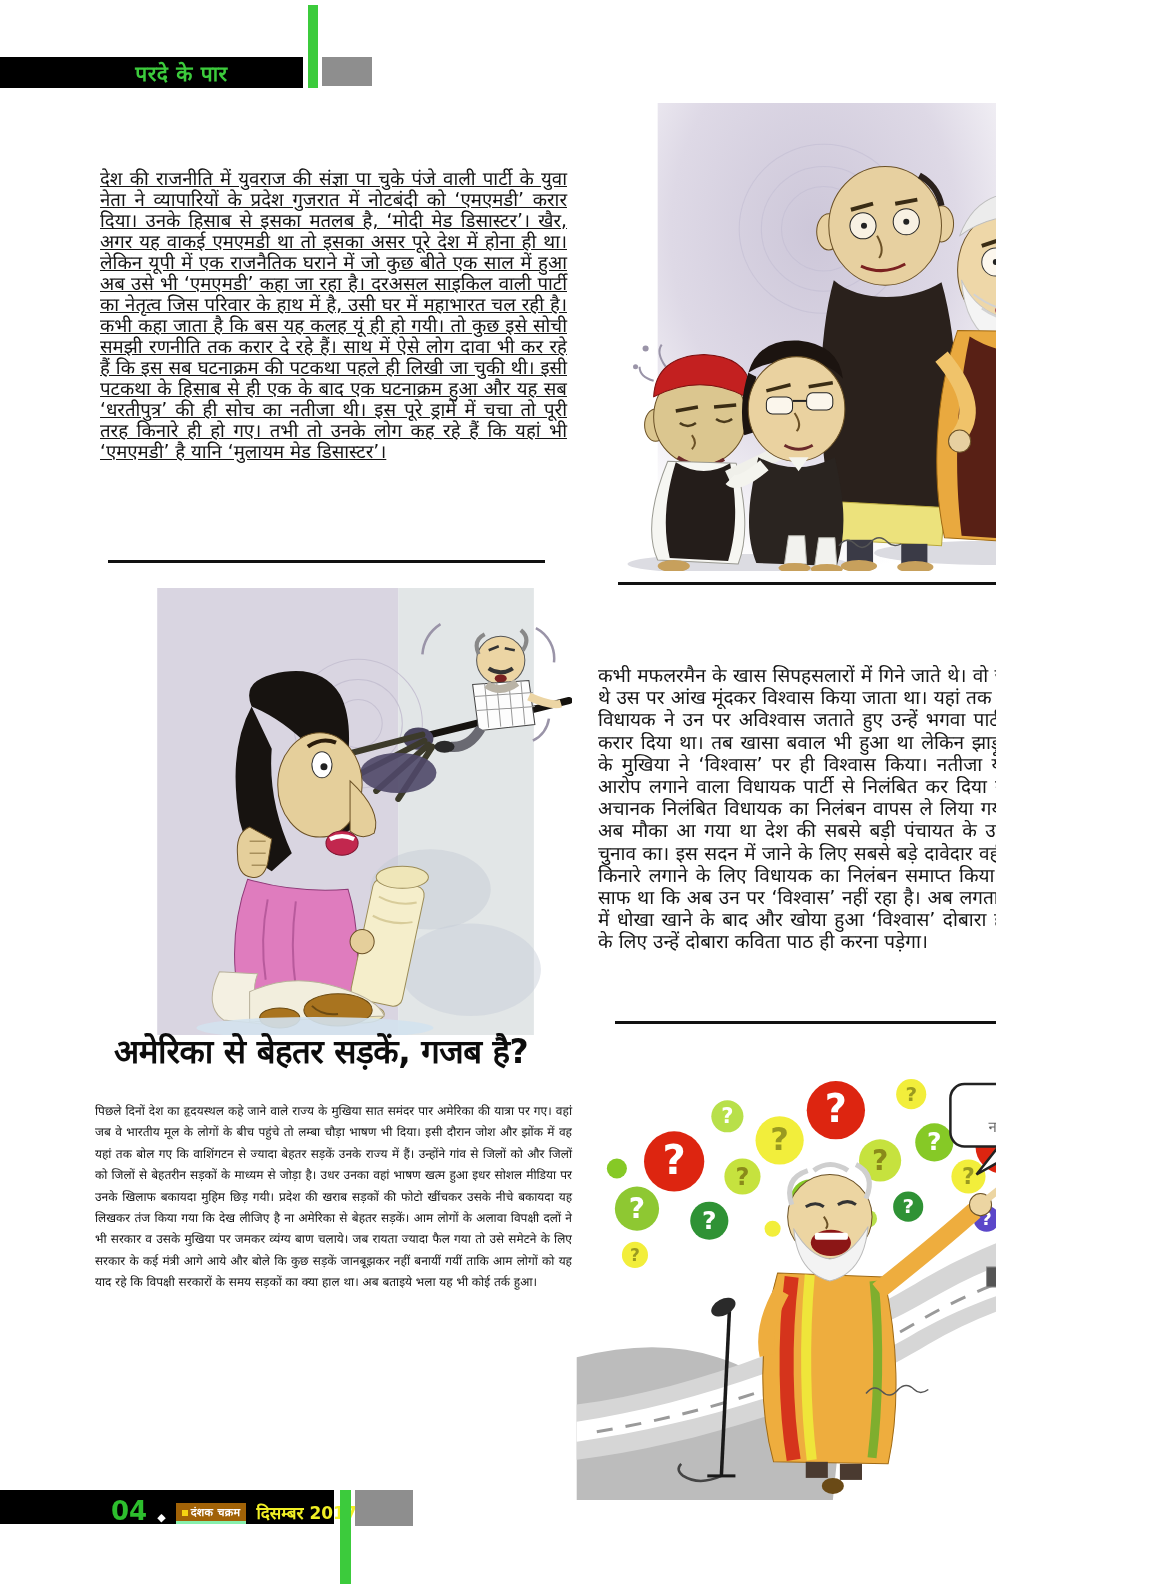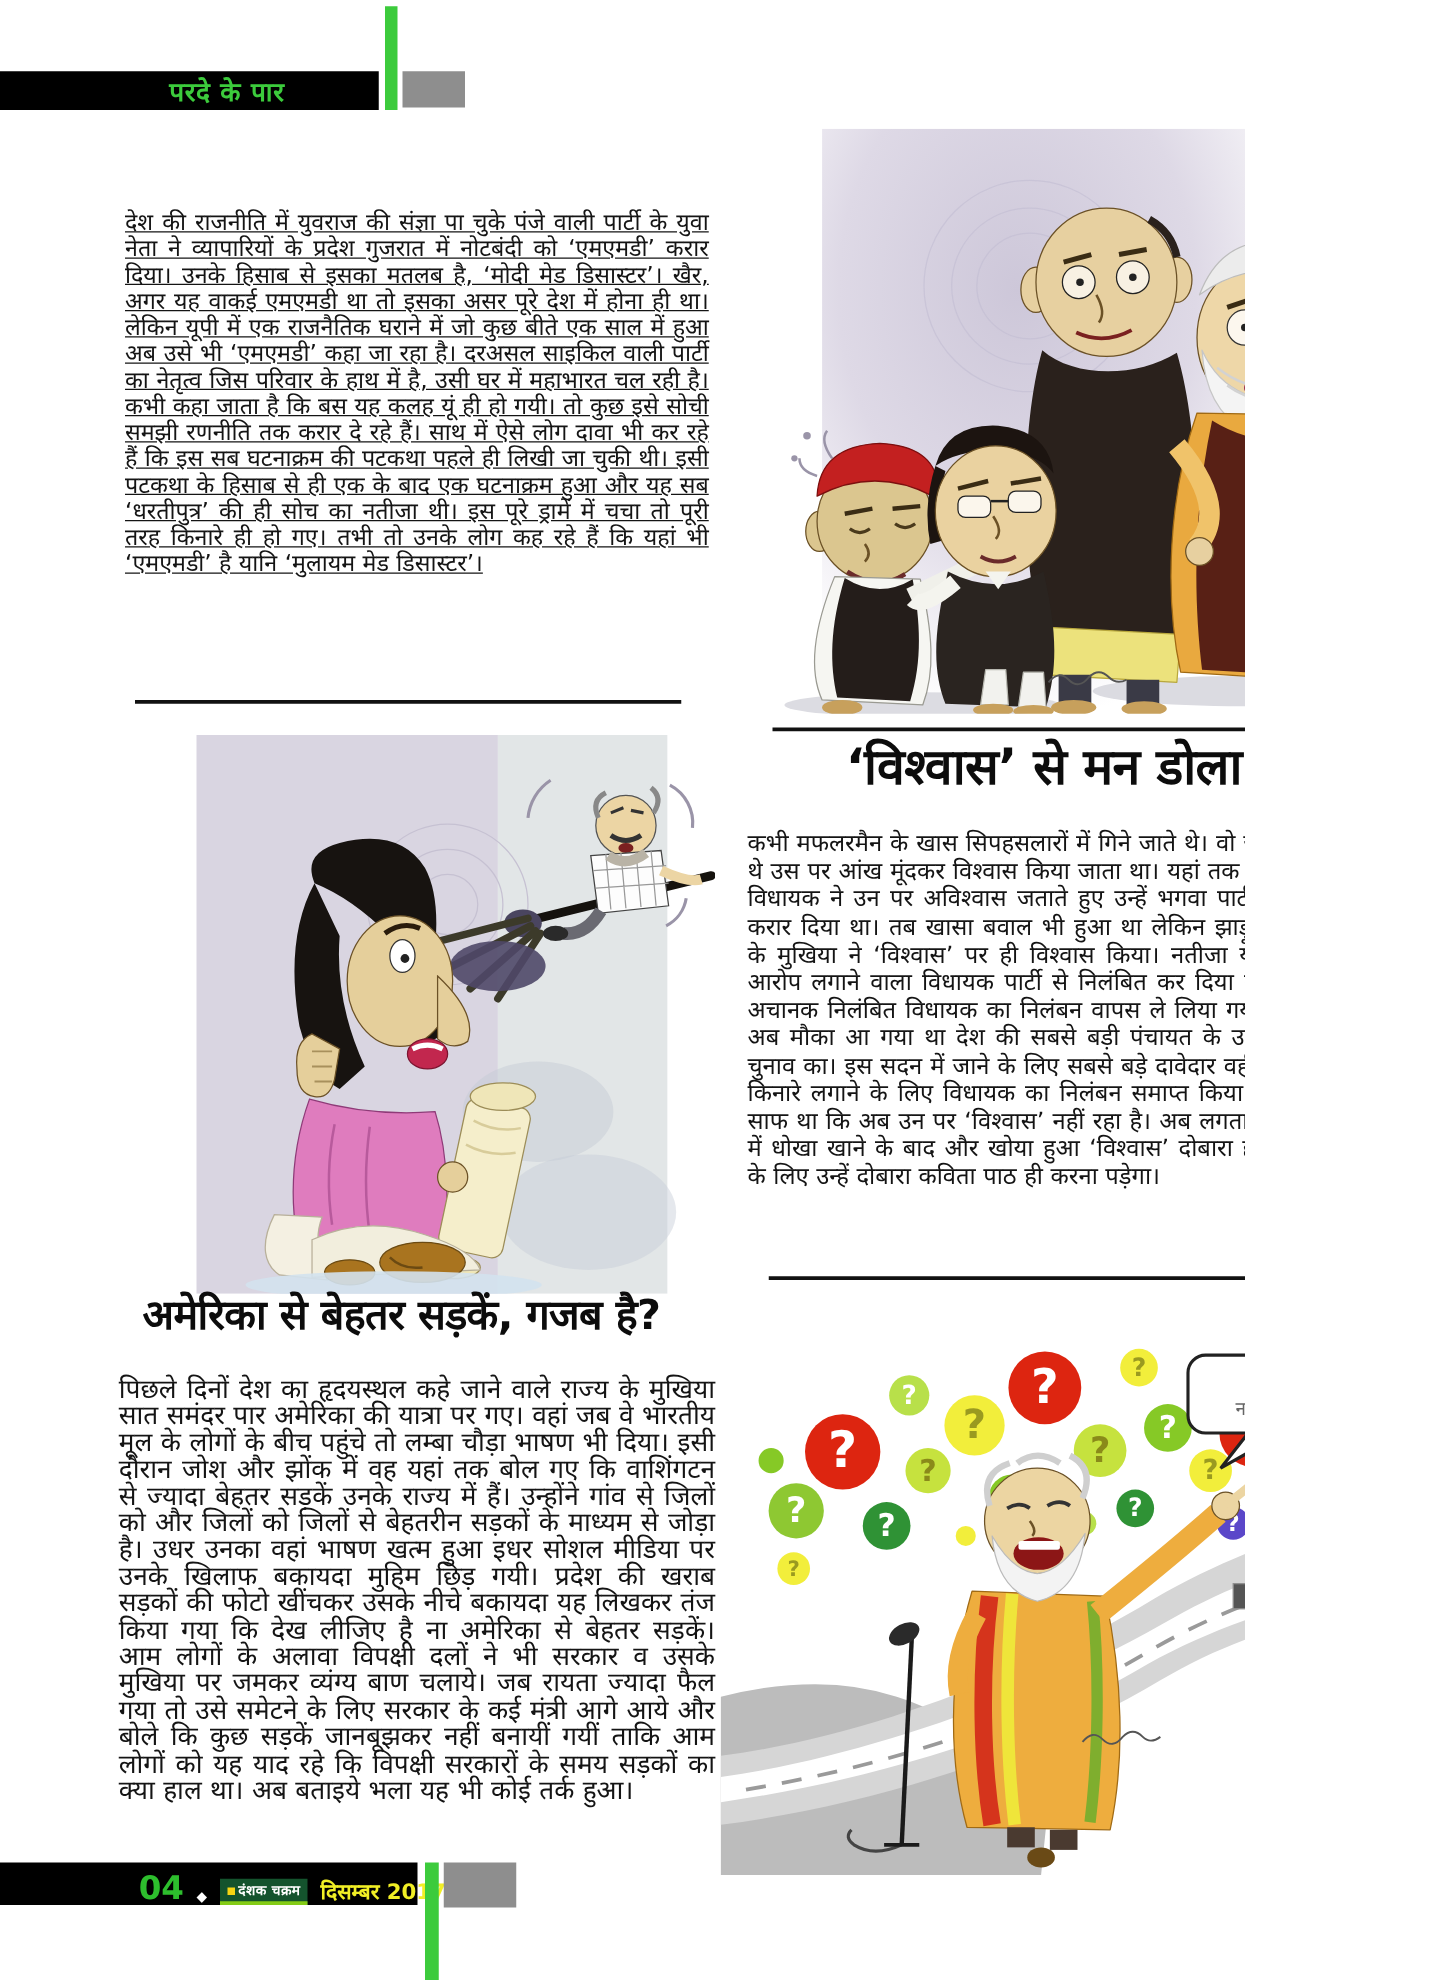--- a/index.html
+++ b/index.html
@@ -13,39 +13,39 @@
   .top-gray-box{position:absolute;left:322px;top:57px;width:50px;height:29px;background:#8e8e8e;}
   
   .headline{position:absolute;font-weight:bold;color:#0c0c0c;line-height:1.12;letter-spacing:-.5px;}
   #h1{left:108px;top:94px;width:470px;font-size:43px;}
   #h2{left:615px;top:592px;width:440px;font-size:40px;text-align:center;}
   #h3{left:114px;top:1034px;width:480px;font-size:33px;}
   
   .bodytext{position:absolute;text-align:justify;color:#141414;}
   #b1{left:100px;top:168px;width:467px;font-size:18.6px;line-height:21px;text-decoration:underline;}
   #b2{left:598px;top:664px;width:482px;font-size:19px;line-height:22.2px;}
-  #b3{left:95px;top:1101px;width:477px;font-size:21px;line-height:21.4px;}
+  #b3{left:95px;top:1101px;width:477px;font-size:12px;line-height:21.4px;}
   
   .divider{position:absolute;height:3px;background:#111;}
   #dv-l1{left:108px;top:560px;width:437px;}
   #dv-r1{left:618px;top:582px;width:437px;}
   #dv-r2{left:615px;top:1021px;width:420px;}
   
   .cartoon{position:absolute;}
   #c1{left:586px;top:103px;width:556px;height:468px;}
   #c2{left:98px;top:588px;width:474px;height:447px;}
   #c3{left:576px;top:1058px;width:574px;height:442px;}
   .cartoon svg{width:100%;height:100%;display:block;}
   
   .footer-black-bar{position:absolute;left:0;top:1490px;width:334px;height:34px;background:#000;
         display:flex;align-items:flex-end;box-sizing:border-box;padding-left:111px;gap:10px;}
   .footer-page-num{color:#2dbe2d;font-size:26px;font-weight:bold;line-height:1;}
   .footer-diamond{color:#ffffff;font-size:11px;}
-  .footer-logo{background:#14532d;color:#fff;font-size:11px;font-weight:bold;line-height:1;
-        padding:4px 6px 3px 6px;border-bottom:3px solid #84cc16;letter-spacing:.3px;
+  .footer-logo{background:#a16207;color:#fff;font-size:11px;font-weight:bold;line-height:1;
+        padding:4px 6px 3px 6px;border-bottom:3px solid #86efac;letter-spacing:.3px;
         filter:blur(.45px);white-space:nowrap;display:flex;align-items:center;gap:3px;}
   .footer-logo .logo-notch{display:inline-block;width:6px;height:6px;background:#f5d312;}
   .footer-date{color:#f1ef25;font-size:17px;font-weight:bold;white-space:nowrap;}
   .footer-green-bar{position:absolute;left:340px;top:1490px;width:11px;height:94px;background:#3ccb3c;}
   .footer-gray-box{position:absolute;left:355px;top:1490px;width:58px;height:36px;background:#8e8e8e;}
 </style>
 </head>
 <body>
 
 <div class="page">
@@ -213,21 +213,20 @@
         <circle cx="262" cy="352" r="12" fill="#e5cf9b" stroke="#6b5126"></circle>
         <path d="M150,402 Q192,382 240,398 Q278,410 284,426 L150,432 Z" fill="#f2eedd" stroke="#b8b09a"></path>
         <ellipse cx="238" cy="420" rx="34" ry="16" fill="#a9741f" stroke="#6b4a12"></ellipse>
         <path d="M212,416 q10,10 26,8" stroke="#6b4a12" stroke-width="2" fill="none"></path>
         <ellipse cx="180" cy="428" rx="20" ry="10" fill="#a9741f" stroke="#6b4a12"></ellipse>
         <ellipse cx="215" cy="438" rx="118" ry="11" fill="#d3e2ee" opacity=".9"></ellipse>
       </g>
     </svg>
   </div>
 
-  <div class="headline" id="h2">‘विश्वास’ से मन डोला</div>
   <div class="bodytext" id="b2">कभी मफलरमैन के खास सिपहसलारों में गिने जाते थे। वो जो भी कहते थे उस पर आंख मूंदकर विश्वास किया जाता था। यहां तक कि जब एक विधायक ने उन पर अविश्वास जताते हुए उन्हें भगवा पार्टी का एजेन्ट करार दिया था। तब खासा बवाल भी हुआ था लेकिन झाड़ू वाली पार्टी के मुखिया ने ‘विश्वास’ पर ही विश्वास किया। नतीजा यह हुआ कि आरोप लगाने वाला विधायक पार्टी से निलंबित कर दिया गया। लेकिन अचानक निलंबित विधायक का निलंबन वापस ले लिया गया। दरअसल अब मौका आ गया था देश की सबसे बड़ी पंचायत के उच्च सदन के चुनाव का। इस सदन में जाने के लिए सबसे बड़े दावेदार वही थे सो उन्हें किनारे लगाने के लिए विधायक का निलंबन समाप्त किया गया। संदेश साफ था कि अब उन पर ‘विश्वास’ नहीं रहा है। अब लगता है राजनीति में धोखा खाने के बाद और खोया हुआ ‘विश्वास’ दोबारा हासिल करने के लिए उन्हें दोबारा कविता पाठ ही करना पड़ेगा।</div>
 
   <div class="divider" id="dv-r2"></div>
 
   <div class="headline" id="h3">अमेरिका से बेहतर सड़कें, गजब है?</div>
   <div class="bodytext" id="b3">पिछले दिनों देश का हृदयस्थल कहे जाने वाले राज्य के मुखिया सात समंदर पार अमेरिका की यात्रा पर गए। वहां जब वे भारतीय मूल के लोगों के बीच पहुंचे तो लम्बा चौड़ा भाषण भी दिया। इसी दौरान जोश और झोंक में वह यहां तक बोल गए कि वाशिंगटन से ज्यादा बेहतर सड़कें उनके राज्य में हैं। उन्होंने गांव से जिलों को और जिलों को जिलों से बेहतरीन सड़कों के माध्यम से जोड़ा है। उधर उनका वहां भाषण खत्म हुआ इधर सोशल मीडिया पर उनके खिलाफ बकायदा मुहिम छिड़ गयी। प्रदेश की खराब सड़कों की फोटो खींचकर उसके नीचे बकायदा यह लिखकर तंज किया गया कि देख लीजिए है ना अमेरिका से बेहतर सड़कें। आम लोगों के अलावा विपक्षी दलों ने भी सरकार व उसके मुखिया पर जमकर व्यंग्य बाण चलाये। जब रायता ज्यादा फैल गया तो उसे समेटने के लिए सरकार के कई मंत्री आगे आये और बोले कि कुछ सड़कें जानबूझकर नहीं बनायीं गयीं ताकि आम लोगों को यह याद रहे कि विपक्षी सरकारों के समय सड़कों का क्या हाल था। अब बताइये भला यह भी कोई तर्क हुआ।</div>
 
   <div class="cartoon" id="c3">
     <svg viewBox="0 0 570 440" xmlns="http://www.w3.org/2000/svg">
       <path d="M0,298 Q80,278 140,298 Q205,318 180,352 Q245,338 262,372 L255,440 L0,440 Z" fill="#bcbcbc"></path>

